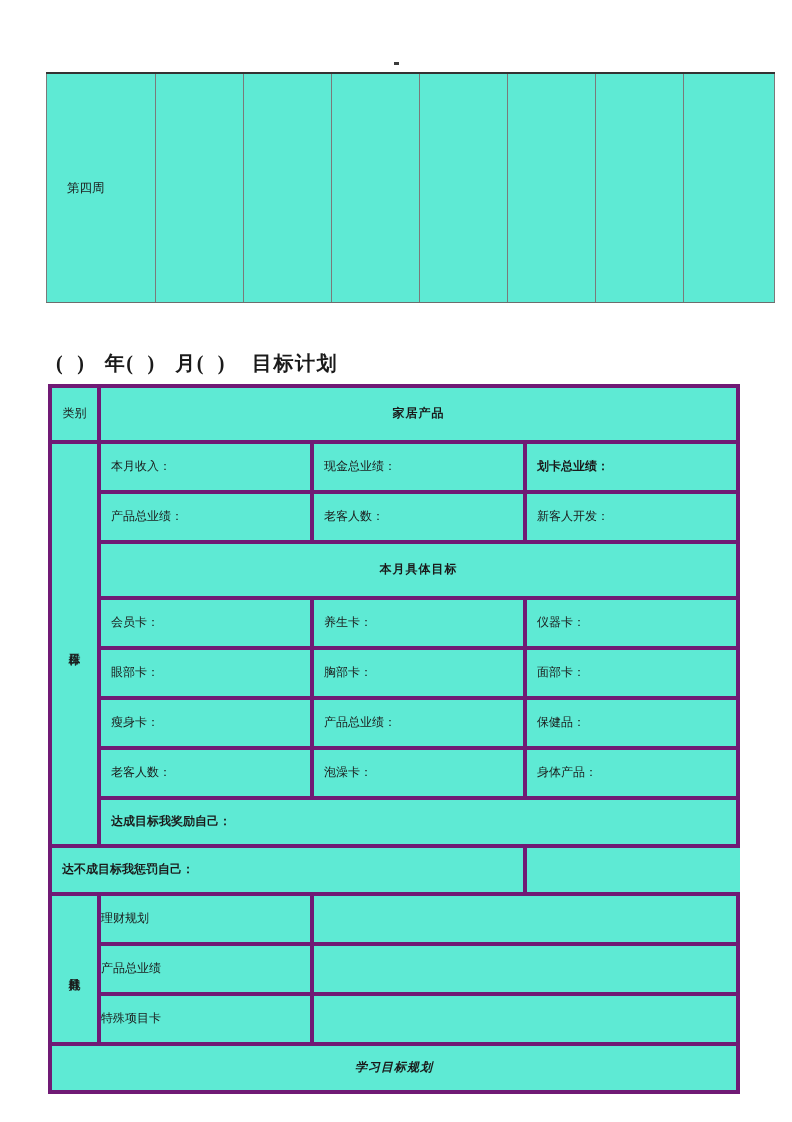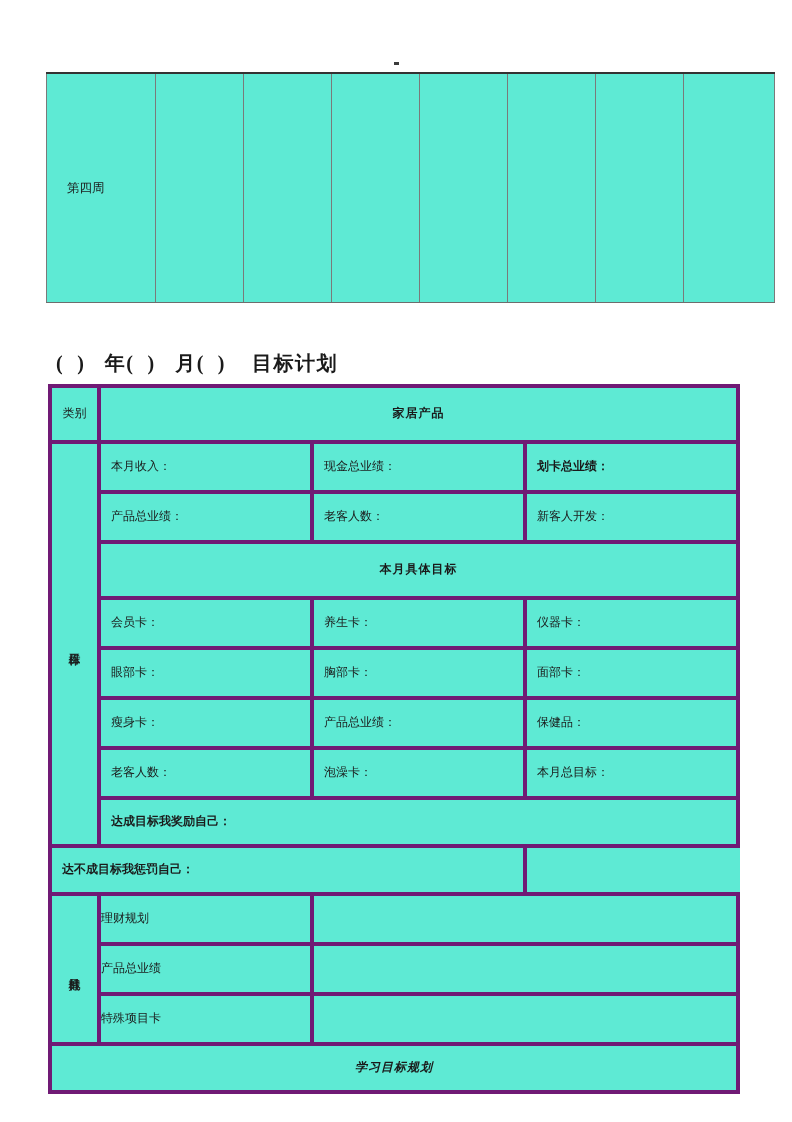--- a/index.html
+++ b/index.html
@@ -223,21 +223,21 @@
 
     <tr>
       <td class="cell-pad r-triple">瘦身卡：</td>
       <td class="cell-pad r-triple">产品总业绩：</td>
       <td class="cell-pad r-triple">保健品：</td>
     </tr>
 
     <tr>
       <td class="cell-pad r-triple">老客人数：</td>
       <td class="cell-pad r-triple">泡澡卡：</td>
-      <td class="cell-pad r-triple">本月总目标：</td>
+      <td class="cell-pad r-triple">身体产品：</td>
     </tr>
 
     <tr>
       <td class="cell-pad r-wide" colspan="3">达成目标我奖励自己：</td>
     </tr>
 
     <tr>
       <td class="cell-pad r-wide" colspan="3">达不成目标我惩罚自己：</td>
     </tr>
 

